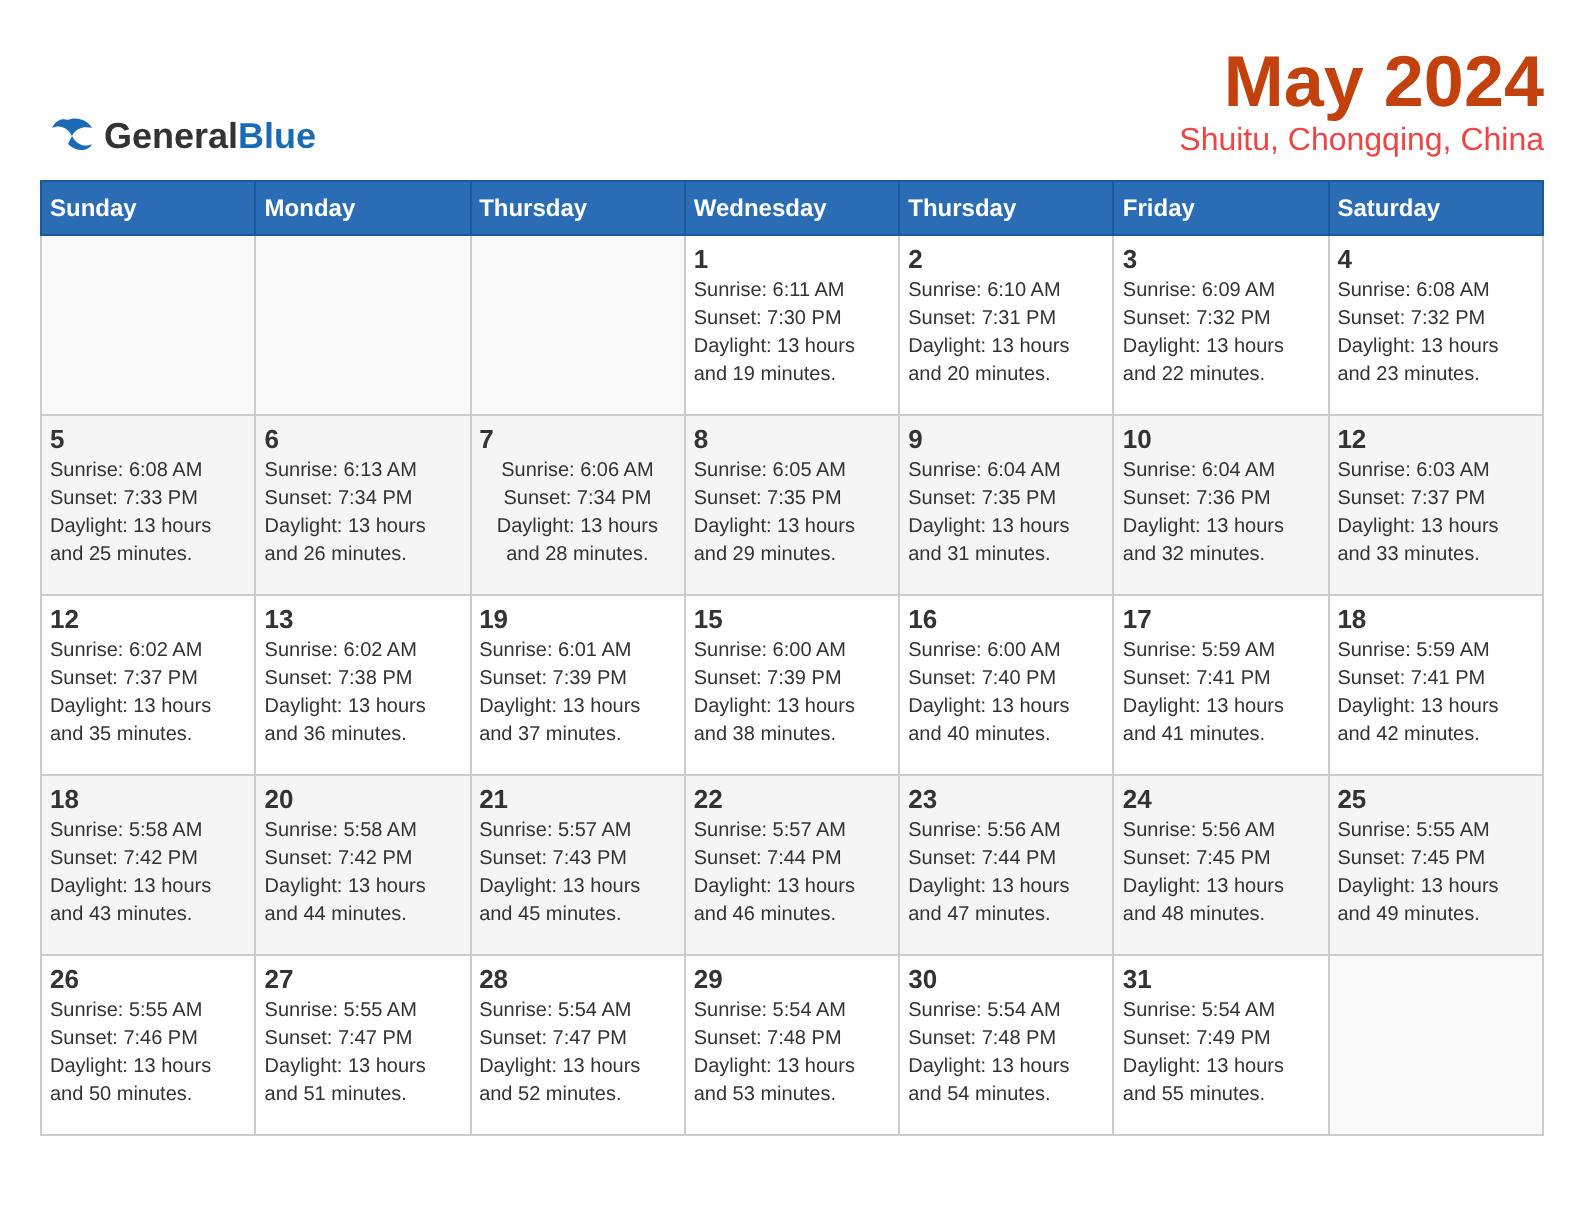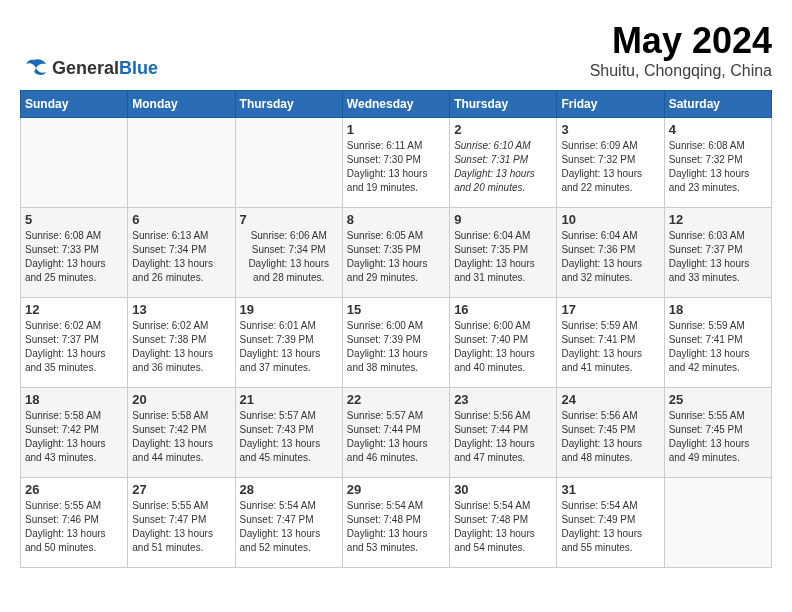--- a/index.html
+++ b/index.html
@@ -34,25 +34,25 @@
     .logo-bird {
       width: 28px;
       height: 24px;
     }
     .title-block {
       text-align: right;
     }
     .month-year {
       font-size: 36px;
       font-weight: bold;
-      color: #000000;
+      color: #c2410c;
     }
     .location {
       font-size: 16px;
-      color: #404040;
+      color: #ef4444;
     }
     table {
       width: 100%;
       border-collapse: collapse;
       table-layout: fixed;
     }
     thead th {
       background-color: #2a6db5;
       color: #fff;
       font-size: 12px;
@@ -128,21 +128,21 @@
         <td class="empty-cell"></td>
         <td>
           <span class="day-number">1</span>
           <div class="day-info" style="white-space: pre-line;">Sunrise: 6:11 AM
 Sunset: 7:30 PM
 Daylight: 13 hours
 and 19 minutes.</div>
         </td>
         <td>
           <span class="day-number">2</span>
-          <div class="day-info" style="white-space: pre-line; font-style: italic;">Sunrise: 6:10 AM
+          <div class="day-info" style="white-space: pre-line;">Sunrise: 6:10 AM
 Sunset: 7:31 PM
 Daylight: 13 hours
 and 20 minutes.</div>
         </td>
         <td>
           <span class="day-number">3</span>
           <div class="day-info" style="white-space: pre-line;">Sunrise: 6:09 AM
 Sunset: 7:32 PM
 Daylight: 13 hours
 and 22 minutes.</div>

